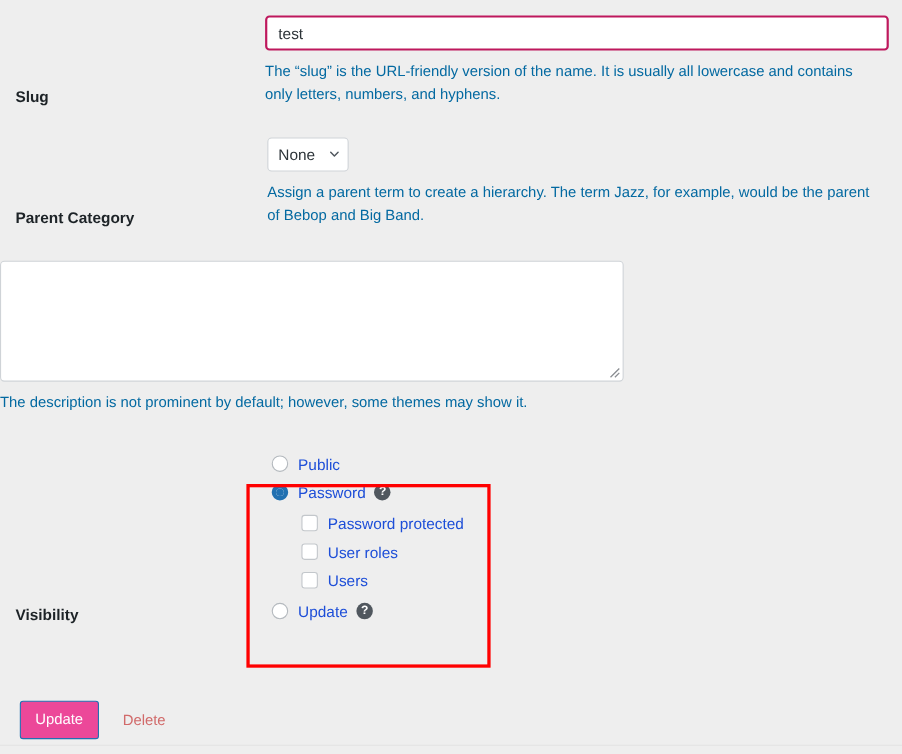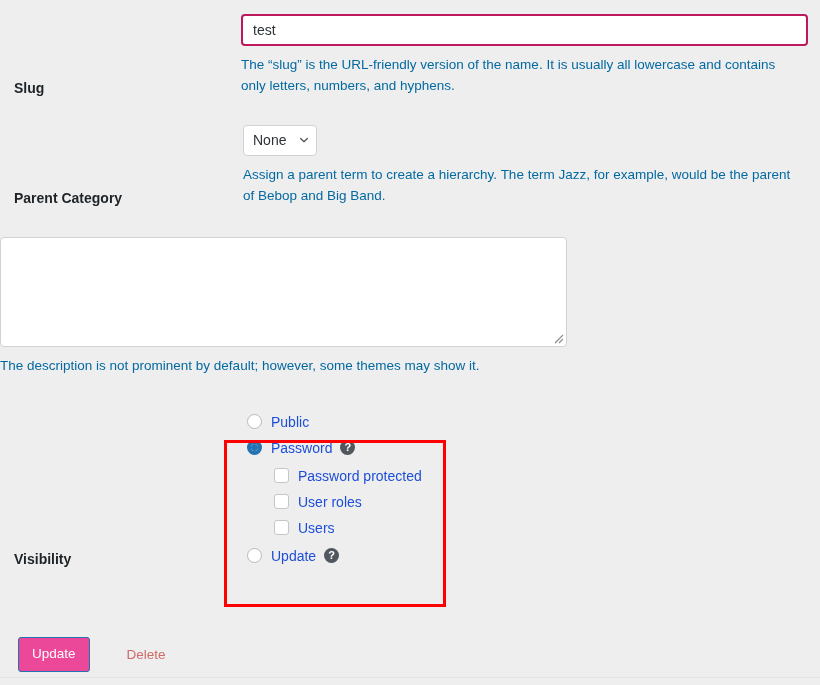--- a/index.html
+++ b/index.html
@@ -220,21 +220,21 @@
     border: 1px solid #2271b1;
     border-radius: 3px;
     color: #ffffff;
     font-family: "Liberation Sans", sans-serif;
     font-size: 13.5px;
     line-height: 1;
     padding: 9px 13px 10px 13px;
     cursor: pointer;
   }
   .btn-delete {
-    margin-left: 37px;
+    margin-left: 22px;
     color: #d16a6a;
     font-size: 13.5px;
     text-decoration: none;
     cursor: pointer;
   }
 
   .bottom-rule {
     position: absolute;
     left: 0;
     top: 677px;

